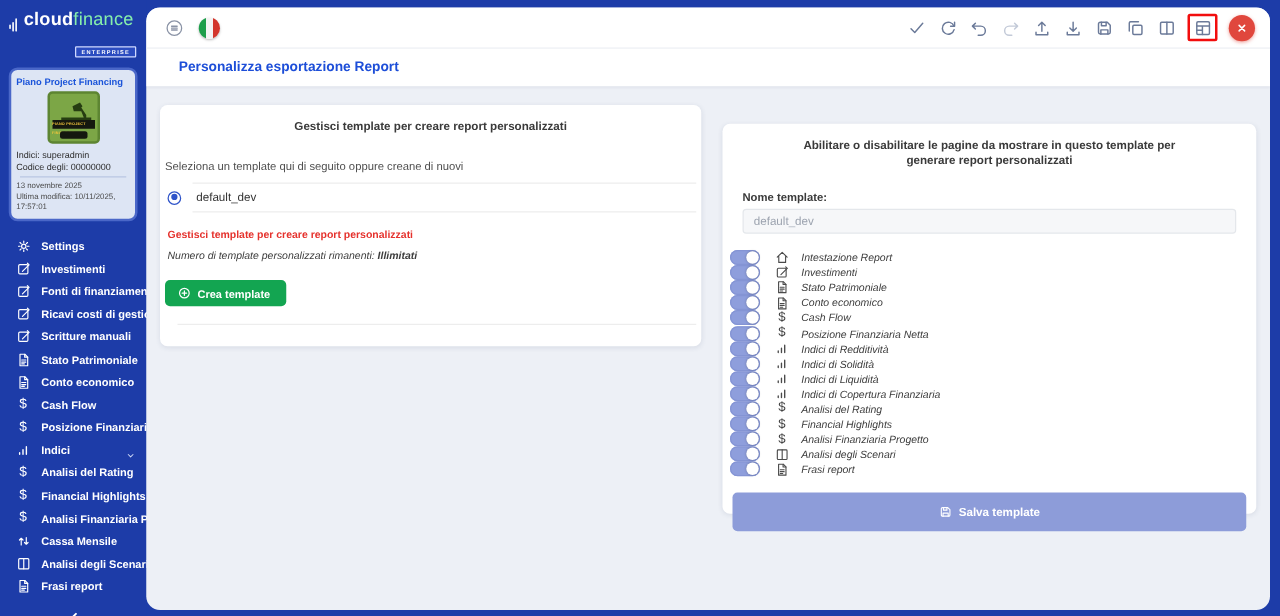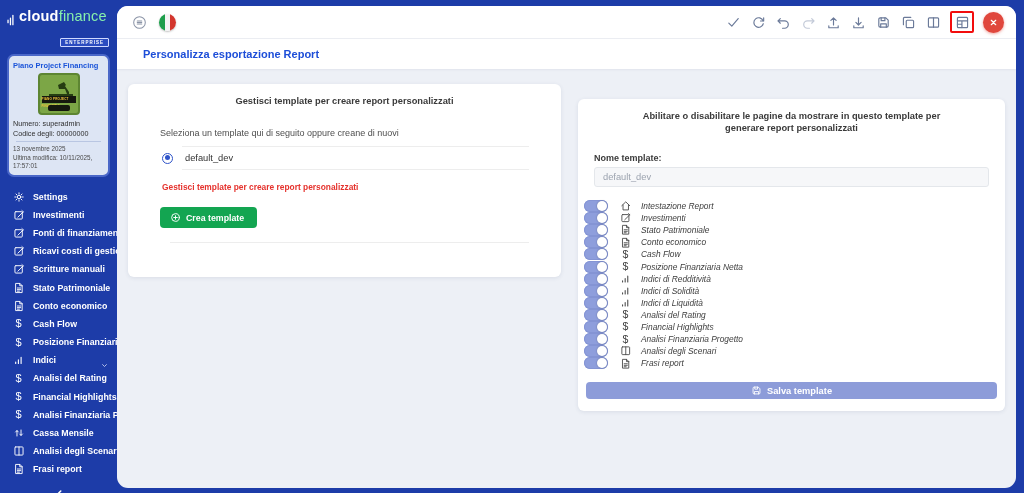--- a/index.html
+++ b/index.html
@@ -54,21 +54,21 @@
   .toolbar .tb-ic.muted { color:#c3cad8; }
   .annotation { border:2px solid #f20d0d; padding:1px 2px; border-radius:2px; display:inline-flex; align-items:center; }
   .close-btn { width:21px; height:21px; border-radius:50%; background:#e0473d; color:#fff; display:inline-flex; align-items:center; justify-content:center; box-shadow:0 1px 3px rgba(224,71,61,.5); cursor:pointer; }
   .close-btn svg { width:11px; height:11px; }
 
   .titlebar { height:30px; background:#fff; box-shadow:0 1px 2px rgba(30,40,80,.06); display:flex; align-items:center; padding-left:26px; flex:0 0 30px; z-index:2; }
   .page-title { font-size:11px; font-weight:bold; color:#1d4ed8; }
 
   .main { flex:1; display:flex; gap:17px; padding:15px 11px 0 11px; align-items:flex-start; }
   .card { background:#fff; border-radius:6px; box-shadow:0 1px 4px rgba(40,60,100,.10); }
-  .card-left { width:433px; height:193px; padding:11px 32px; }
+  .card-left { width:433px; height:193px; padding:11px 4px; }
   .card-right { flex:1; height:312px; padding:11px 16px;margin-top:15px; }
 
   .panel-title { text-align:center; font-size:9.3px; font-weight:bold; color:#3a3a3a; line-height:12px; }
   .hint { font-size:9px; color:#4f4f4f; margin-top:21px; }
   .hr { border-top:1px solid #ededed; margin-top:8px; margin-left:22px; }
   .radio-row { display:flex; align-items:center; height:22px; padding-left:2px; cursor:pointer; }
   .radio { width:11px; height:11px; border-radius:50%; border:1.5px solid #2f54c9; position:relative; flex:0 0 11px; }
   .radio::after { content:""; position:absolute; left:1.5px; top:1.5px; width:5px; height:5px; border-radius:50%; background:#2f54c9; }
   .radio-label { font-size:9.3px; color:#333; margin-left:12px; }
   .warn { font-size:8.4px; font-weight:bold; color:#e5322d; margin-top:12px; padding-left:2px; }
@@ -83,21 +83,21 @@
 
   .pages-list { margin-top:13px; margin-left:-10px; }
   .page-row { display:flex; align-items:center; height:12.1px; }
   .toggle { width:24px; height:12px; border-radius:6.5px; background:#8e9edc; position:relative; flex:0 0 24px; cursor:pointer; box-shadow:inset 0 0 0 1px #8494d4; }
   .toggle .knob { position:absolute; right:1px; top:1px; width:10px; height:10px; border-radius:50%; background:#fff; box-shadow:0 0 2px rgba(0,0,0,.3); }
   .page-row .ic { width:13px; height:13px; margin-left:11px; color:#4b4b4b; display:inline-flex; align-items:center; justify-content:center; flex:0 0 13px; }
   .page-row .ic svg { width:11.5px; height:11.5px; }
   .page-row .ic .dollar { font-size:10.5px; line-height:11px; color:#3f3f3f; }
   .page-row .lbl { font-size:8.4px; font-style:italic; color:#3d3d3d; margin-left:9px; white-space:nowrap; }
 
-  .save-btn { margin:13px -8px 0 -8px; width:calc(100% + 16px); height:17px; background:#8d9cd9; border:none; border-radius:4px; color:#fff; font-size:9.3px; font-weight:bold; font-family:inherit; display:flex; align-items:center; justify-content:center; gap:5px; cursor:pointer; }
+  .save-btn { margin:13px -8px 0 -8px; width:calc(100% + 16px); height:31px; background:#8d9cd9; border:none; border-radius:4px; color:#fff; font-size:9.3px; font-weight:bold; font-family:inherit; display:flex; align-items:center; justify-content:center; gap:5px; cursor:pointer; }
   .save-btn svg { width:11px; height:11px; }
 
   .dollar { font-family:"Liberation Sans", sans-serif; }
 </style>
 </head>
 <body>
 
 <div class="sidebar">
   <div class="logo-row">
     <span class="logo-bars">
@@ -113,21 +113,21 @@
     <div class="proj-title">Piano Project Financing</div>
     <div class="proj-logo">
       <span class="dig">
         <svg viewBox="0 0 28 18" fill="currentColor">
             <path d="M2 14h18l-2-5h-6l-1-4 6-3 2 3-1 1 4 6v2h4v2H2z"></path>
           </svg>
       </span>
       <div class="strip">PIANO PROJECT FINANCING</div>
       <div class="pill"></div>
     </div>
-    <div class="proj-line"><span>Numero:</span> <b>superadmin</b></div>
+    <div class="proj-line"><span>Indici:</span> <b>superadmin</b></div>
     <div class="proj-line"><span>Codice degli:</span> <b>00000000</b></div>
     <div class="proj-divider"></div>
     <div class="proj-small">13 novembre 2025</div>
     <div class="proj-small">Ultima modifica: 10/11/2025, 17:57:01</div>
   </div>
 
   <div class="menu" id="sidebar-menu">
       <div class="menu-item">
         <span class="ic">
           <svg viewBox="0 0 16 16" fill="none" stroke="currentColor" stroke-width="1.25" stroke-linecap="round" stroke-linejoin="round">
@@ -359,20 +359,21 @@
     <div class="card card-left">
       <div class="panel-title">Gestisci template per creare report personalizzati</div>
       <div class="hint">Seleziona un template qui di seguito oppure creane di nuovi</div>
       <div class="hr"></div>
       <div class="radio-row">
         <span class="radio"></span>
         <span class="radio-label">default_dev</span>
       </div>
       <div class="hr" style="margin-top:0;"></div>
       <div class="warn">Gestisci template per creare report personalizzati</div>
+      <div class="remaining"><span>Numero di template personalizzati rimanenti: </span><b>Illimitati</b></div>
       <button class="create-btn">
         <span class="ic">
           <svg viewBox="0 0 16 16" fill="none" stroke="currentColor" stroke-width="1.4" stroke-linecap="round">
               <circle cx="8" cy="8" r="5.6"></circle>
               <path d="M8 5.4v5.2M5.4 8h5.2"></path>
             </svg>
         </span>
         <span>Crea template</span>
       </button>
       <div class="hr bottom"></div>
@@ -479,20 +480,31 @@
                 <path d="M3.6 12.6v-1.8M7.2 12.6V7.8M10.8 12.6V4.4"></path>
               </svg>
             </span>
             <span class="lbl">Indici di Liquidità</span>
           </div>
           <div class="page-row">
             <span class="toggle">
               <span class="knob"></span>
             </span>
             <span class="ic">
+              <svg viewBox="0 0 16 16" fill="none" stroke="currentColor" stroke-width="1.5" stroke-linecap="round" stroke-linejoin="round">
+                <path d="M3.6 12.6v-1.8M7.2 12.6V7.8M10.8 12.6V4.4"></path>
+              </svg>
+            </span>
+            <span class="lbl">Indici di Copertura Finanziaria</span>
+          </div>
+          <div class="page-row">
+            <span class="toggle">
+              <span class="knob"></span>
+            </span>
+            <span class="ic">
               <span class="dollar">$</span>
             </span>
             <span class="lbl">Analisi del Rating</span>
           </div>
           <div class="page-row">
             <span class="toggle">
               <span class="knob"></span>
             </span>
             <span class="ic">
               <span class="dollar">$</span>

